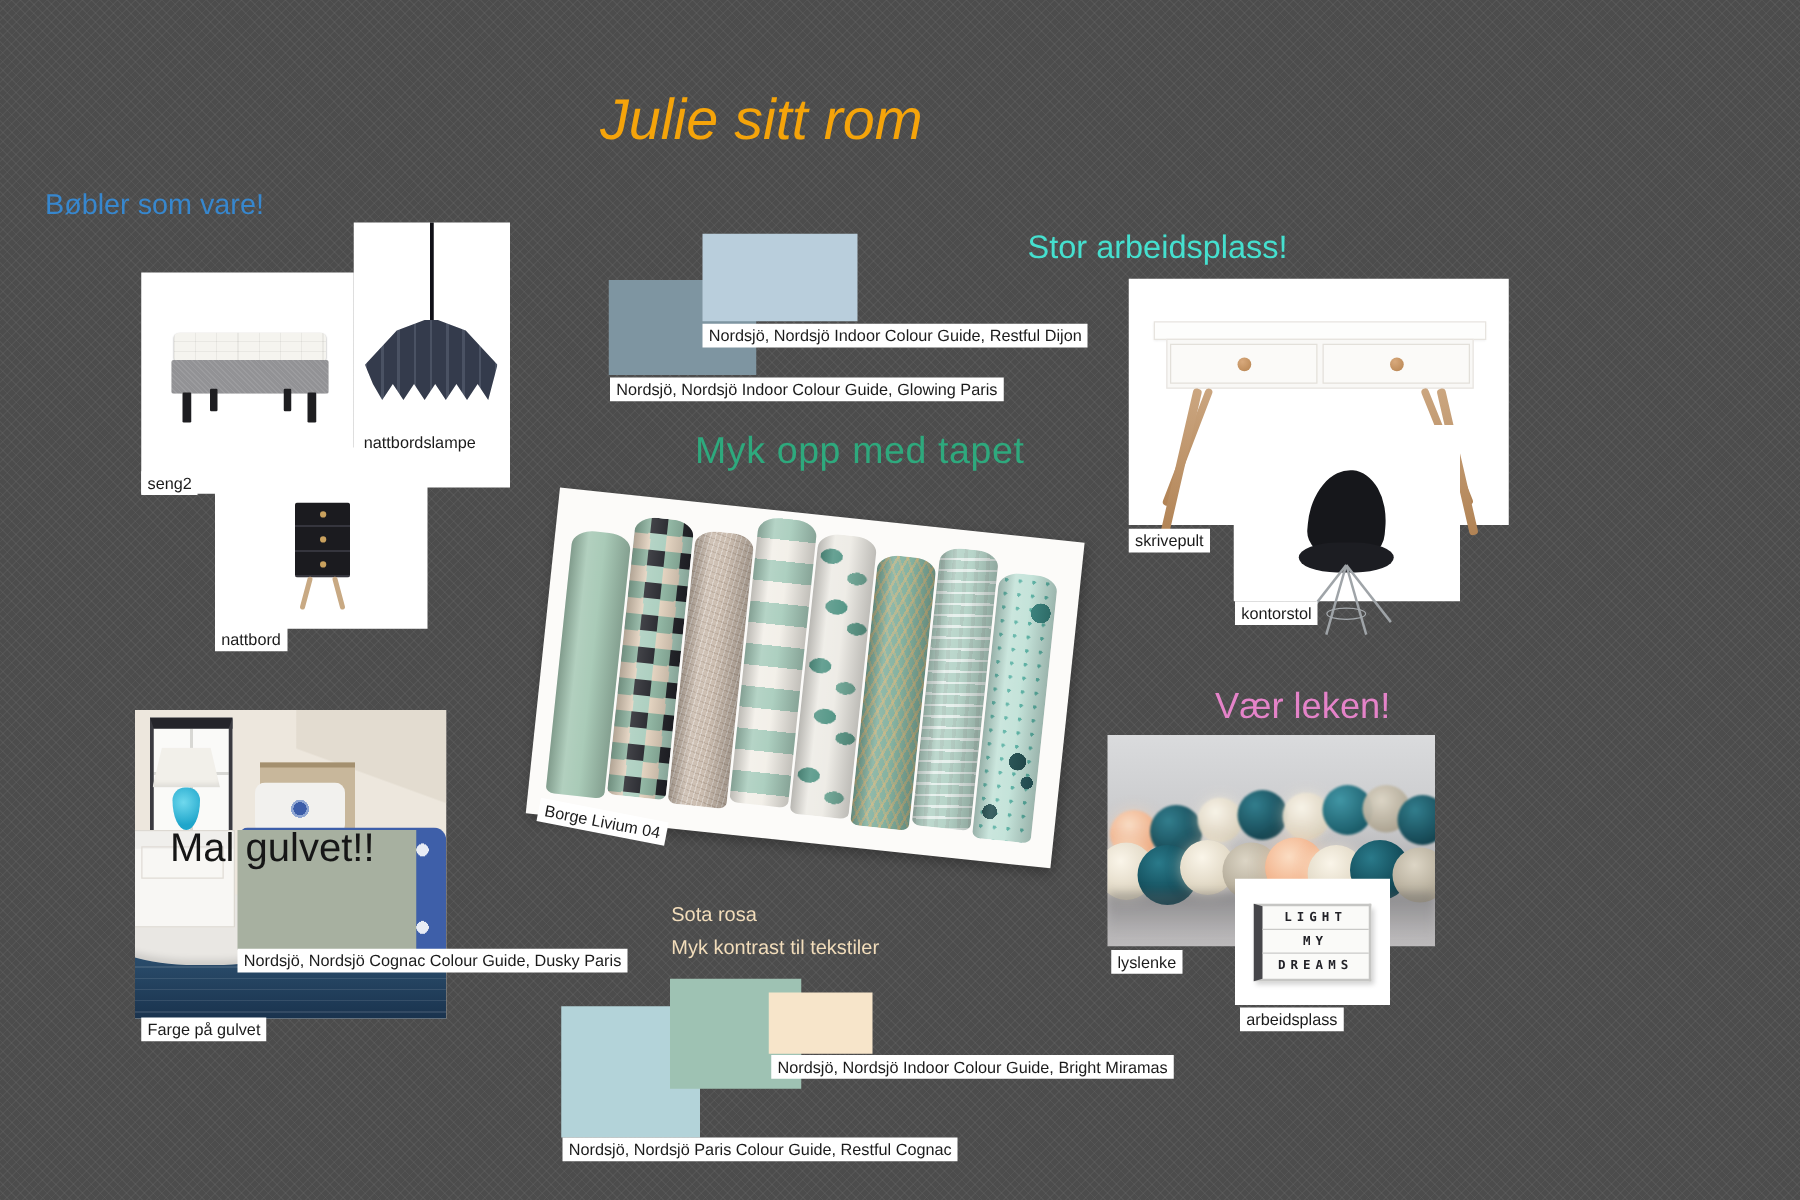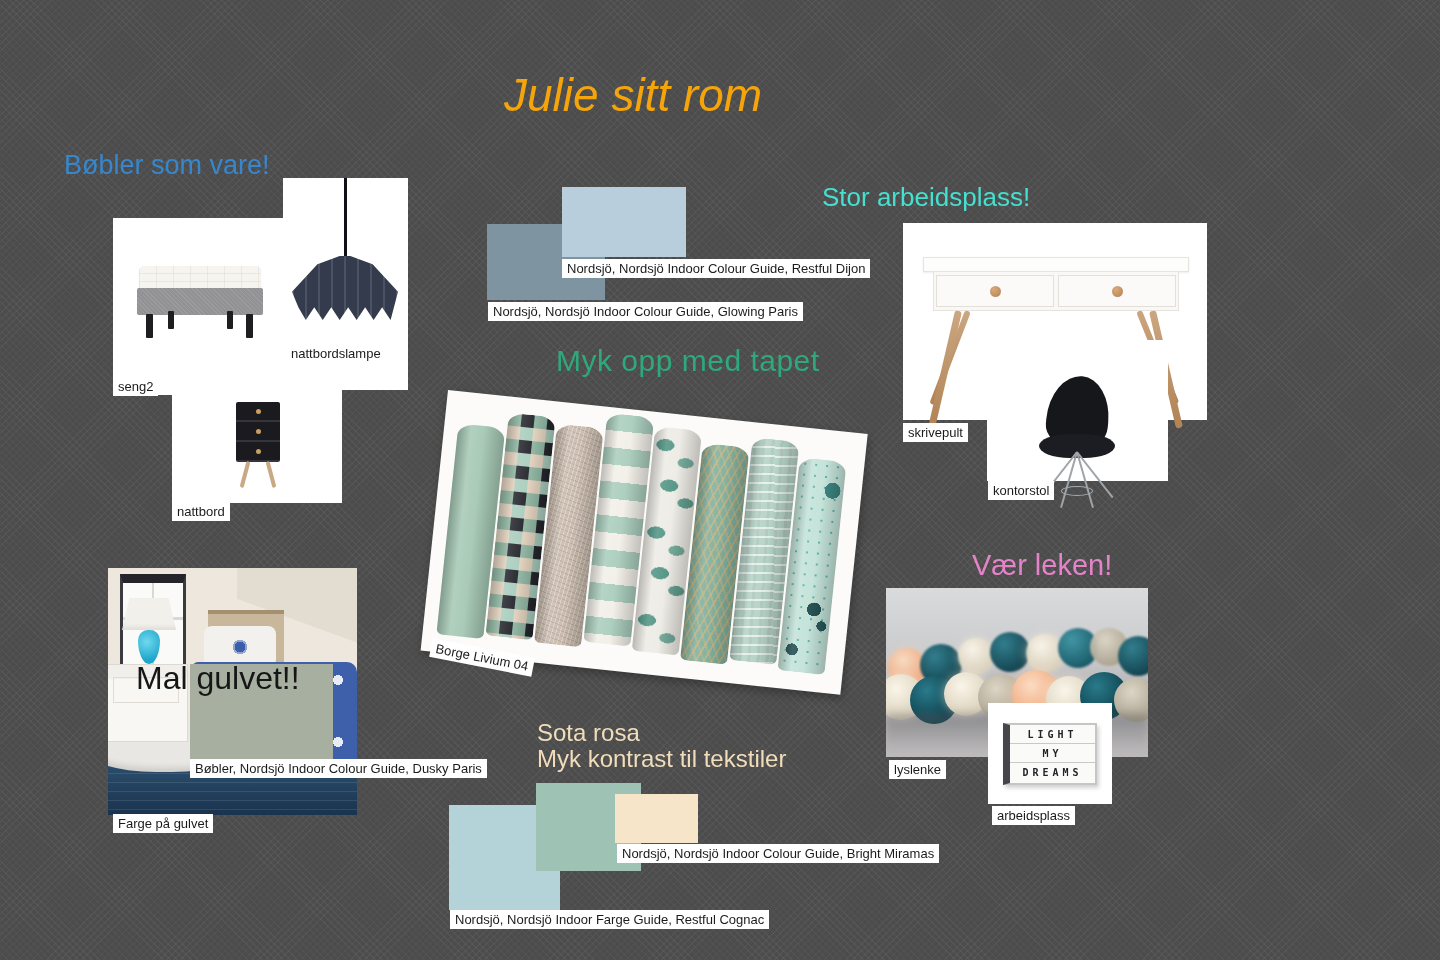--- a/index.html
+++ b/index.html
@@ -7,26 +7,26 @@
   .stage{
     position:relative;width:1440px;height:960px;overflow:hidden;
     background-color:#4C4C4C;
     background-image:
       repeating-linear-gradient(45deg, rgba(255,255,255,0.045) 0 1px, transparent 1px 5px),
       repeating-linear-gradient(-45deg, rgba(255,255,255,0.04) 0 1px, transparent 1px 5px);
     font-family:"Liberation Sans", sans-serif;
   }
   .abs{position:absolute;}
   
-  .slide-title{left:480px;top:68px;font-size:46px;font-style:italic;white-space:nowrap;margin-left:24px;}
-  .h-furniture{left:64px;top:150px;font-size:27px;}
+  .slide-title{left:480px;top:68px;font-size:46px;font-style:italic;white-space:nowrap;}
+  .h-furniture{left:36px;top:150px;font-size:23px;}
   .h-workspace{left:822px;top:182px;font-size:26px;}
   .h-wallpaper{left:556px;top:344px;font-size:30px;letter-spacing:0.5px;}
   .h-playful{left:972px;top:549px;font-size:29px;}
-  .h-textiles{left:537px;top:720px;font-size:24px;line-height:26px;}
+  .h-textiles{left:537px;top:720px;font-size:16px;line-height:26px;}
   .h-floor{left:136px;top:660px;font-size:32px;color:#161616;z-index:9;}
   
   .lbl{position:absolute;background:#FFFFFF;color:#1B1B1B;font-size:13px;line-height:15px;
        padding:2px 5px;white-space:nowrap;z-index:8;}
   
   .card{position:absolute;background:#FFFFFF;}
   .bed-card{left:113px;top:218px;width:170px;height:177px;}
   .lamp-card{left:283px;top:178px;width:125px;height:212px;}
   .ns-card{left:172px;top:358px;width:170px;height:145px;}
   .desk-card{left:903px;top:223px;width:304px;height:197px;}
@@ -273,21 +273,21 @@
     <div class="ph-rug"></div>
     <div class="ph-quilt"></div>
     <div class="ph-nstand">
       <div class="ph-drawer"></div>
     </div>
     <div class="ph-lampshade"></div>
     <div class="ph-lampbody"></div>
   </div>
   <div class="abs h-floor">Mal gulvet!!</div>
   <div class="swatch sw-dusky" style="background: rgb(167, 176, 160);"></div>
-  <div class="lbl" style="left:190px;top:759px;">Bøbler, Nordsjö Indoor Colour Guide, Dusky Paris</div>
+  <div class="lbl" style="left:190px;top:759px;">Nordsjö, Nordsjö Cognac Colour Guide, Dusky Paris</div>
   <div class="lbl" style="left:113px;top:814px;">Farge på gulvet</div>
 
   <div class="abs lights-card">
     <span class="ball b-peach back-row" style="left:2px;top:60px;width:38px;height:38px;"></span>
     <span class="ball b-tealdark back-row" style="left:34px;top:56px;width:42px;height:42px;"></span>
     <span class="ball b-cream back-row" style="left:72px;top:50px;width:36px;height:36px;"></span>
     <span class="ball b-tealdark back-row" style="left:104px;top:44px;width:40px;height:40px;"></span>
     <span class="ball b-cream back-row" style="left:140px;top:46px;width:38px;height:38px;"></span>
     <span class="ball b-teal back-row" style="left:172px;top:40px;width:40px;height:40px;"></span>
     <span class="ball b-silver back-row" style="left:204px;top:40px;width:38px;height:38px;"></span>
@@ -310,15 +310,15 @@
       <div class="lb-row">MY</div>
       <div class="lb-row">DREAMS</div>
     </div>
   </div>
   <div class="lbl" style="left:992px;top:806px;">arbeidsplass</div>
 
   <div class="swatch sw-cognac" style="background: rgb(179, 211, 217);"></div>
   <div class="swatch sw-misty" style="background: rgb(158, 194, 179);"></div>
   <div class="swatch sw-miramas" style="background: rgb(247, 229, 202);"></div>
   <div class="lbl" style="left:617px;top:844px;">Nordsjö, Nordsjö Indoor Colour Guide, Bright Miramas</div>
-  <div class="lbl" style="left:450px;top:910px;">Nordsjö, Nordsjö Indoor Farge Guide, Restful Cognac</div>
+  <div class="lbl" style="left:450px;top:910px;">Nordsjö, Nordsjö Paris Colour Guide, Restful Cognac</div>
 
 </div>
 
 </body></html>

